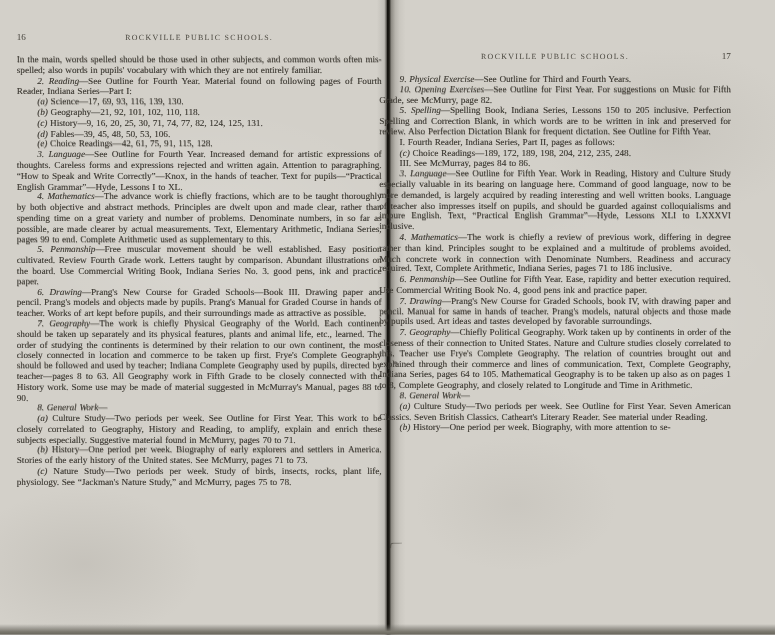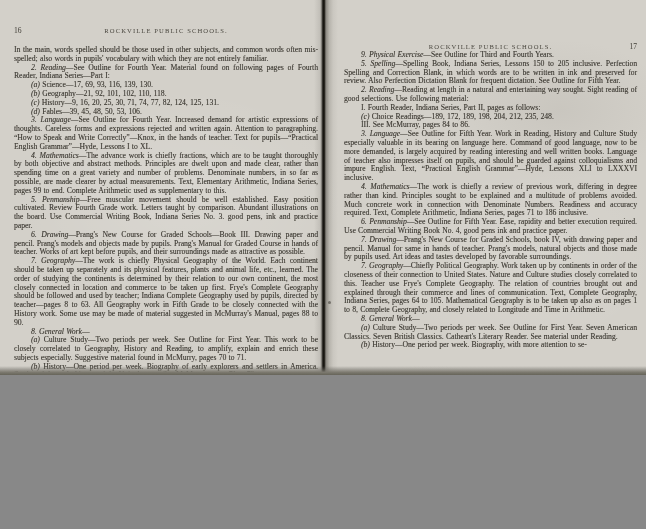--- a/index.html
+++ b/index.html
@@ -1,54 +1,54 @@
 <!DOCTYPE html>
 <html><head>
 <meta charset="utf-8">
 <style>
   html,body { margin:0; padding:0; background:#888; }
   .scan {
     position:relative;
-    width:646px; height:375px;
+    width:646px; height:529px;
     background: var(--paper, #d3d0c9);
     overflow:hidden;
     font-family:"Liberation Serif","DejaVu Serif",serif;
   }
   
   .scan::before {
     content:""; position:absolute; inset:0; pointer-events:none;
     background:
       radial-gradient(140px 90px at 70px 470px,  rgba(150,146,138,0.22), transparent 70%),
       radial-gradient(160px 100px at 560px 110px, rgba(150,146,138,0.16), transparent 70%),
       radial-gradient(120px 80px at 430px 420px, rgba(150,146,138,0.14), transparent 70%),
       radial-gradient(240px 160px at 180px 200px, rgba(255,255,255,0.14), transparent 70%),
       radial-gradient(200px 130px at 520px 260px, rgba(255,255,255,0.10), transparent 70%);
   }
   .page { position:absolute; color:var(--ink,#3f3c35); }
   .page.left  { left:14px;  top:26px; width:304px; }
-  .page.right { left:344px; top:42px; width:293px; }
+  .page.right { left:316px; top:42px; width:293px; }
 
   .pg-header { display:flex; align-items:baseline; height:9px; }
   .pg-header .num { width:34px; font-size:7.6px; color:var(--ink,#3f3c35); }
   .pg-header .numL { text-align:left; }
   .pg-header .numR { text-align:right; }
   .pg-header .title {
     flex:1; text-align:center;
     font-size:6.6px; letter-spacing:1.1px;
     color:#4a473f;
   }
 
   .pg-body {
     text-align:justify;
     font-size:7.6px; line-height:8.8px;
     text-shadow:0.2px 0.2px 0.3px rgba(63,60,53,0.5);
     word-spacing:0.4px;
   }
   .page.left  .pg-body { margin-top:11px; }
-  .page.right .pg-body { margin-top:0;  }
+  .page.right .pg-body { margin-top:11px;  }
 
   p.para { margin:0; text-indent:17px; }
   p.para.flush { text-indent:0; }
   .it { font-style:italic; }
   .heading {
     text-align:center; font-weight:bold;
     font-size:7.9px; letter-spacing:1px;
     margin:1px 0;
   }
 
@@ -101,42 +101,43 @@
         <span class="title">ROCKVILLE PUBLIC SCHOOLS.</span>
         <span class="num numR"></span>
       </div>
       <div class="pg-body">
         <p class="para flush"><span>In the main, words spelled should be those used in other subjects, and common words often mis-spelled; also words in pupils' vocabulary with which they are not entirely familiar.</span></p>
         <p class="para"><span class="it">2. Reading</span><span>—See Outline for Fourth Year.  Material found on following pages of Fourth Reader, Indiana Series—Part I:</span></p>
         <p class="para"><span class="it">(a) </span><span>Science—17, 69, 93, 116, 139, 130.</span></p>
         <p class="para"><span class="it">(b) </span><span>Geography—21, 92, 101, 102, 110, 118.</span></p>
         <p class="para"><span class="it">(c) </span><span>History—9, 16, 20, 25, 30, 71, 74, 77, 82, 124, 125, 131.</span></p>
         <p class="para"><span class="it">(d) </span><span>Fables—39, 45, 48, 50, 53, 106.</span></p>
+        <p class="para"><span class="it">(e) </span><span>Choice Readings—42, 61, 75, 91, 115, 128.</span></p>
         <p class="para"><span class="it">3. Language</span><span>—See Outline for Fourth Year.  Increased demand for artistic expressions of thoughts.  Careless forms and expressions rejected and written again.  Attention to paragraphing.  “How to Speak and Write Correctly”—Knox, in the hands of teacher.  Text for pupils—“Practical English Grammar”—Hyde, Lessons I to XL.</span></p>
         <p class="para"><span class="it">4. Mathematics</span><span>—The advance work is chiefly fractions, which are to be taught thoroughly by both objective and abstract methods.  Principles are dwelt upon and made clear, rather than spending time on a great variety and number of problems.  Denominate numbers, in so far as possible, are made clearer by actual measurements.  Text, Elementary Arithmetic, Indiana Series, pages 99 to end.  Complete Arithmetic used as supplementary to this.</span></p>
         <p class="para"><span class="it">5. Penmanship</span><span>—Free muscular movement should be well established.  Easy position cultivated.  Review Fourth Grade work.  Letters taught by comparison.  Abundant illustrations on the board.  Use Commercial Writing Book, Indiana Series No. 3. good pens, ink and practice paper.</span></p>
         <p class="para"><span class="it">6. Drawing</span><span>—Prang's New Course for Graded Schools—Book III.  Drawing paper and pencil.  Prang's models and objects made by pupils.  Prang's Manual for Graded Course in hands of teacher.  Works of art kept before pupils, and their surroundings made as attractive as possible.</span></p>
         <p class="para"><span class="it">7. Geography</span><span>—The work is chiefly Physical Geography of the World.  Each continent should be taken up separately and its physical features, plants and animal life, etc., learned.  The order of studying the continents is determined by their relation to our own continent, the most closely connected in location and commerce to be taken up first.  Frye's Complete Geography should be followed and used by teacher; Indiana Complete Geography used by pupils, directed by teacher—pages 8 to 63.  All Geography work in Fifth Grade to be closely connected with the History work.  Some use may be made of material suggested in McMurray's Manual, pages 88 to 90.</span></p>
         <p class="para"><span class="it">8. General Work</span><span>—</span></p>
         <p class="para"><span class="it">(a) </span><span>Culture Study—Two periods per week.  See Outline for First Year.  This work to be closely correlated to Geography, History and Reading, to amplify, explain and enrich these subjects especially.  Suggestive material found in McMurry, pages 70 to 71.</span></p>
         <p class="para"><span class="it">(b) </span><span>History—One period per week.  Biography of early explorers and settlers in America.  Stories of the early history of the United states.  See McMurry, pages 71 to 73.</span></p>
         <p class="para"><span class="it">(c) </span><span>Nature Study—Two periods per week.  Study of birds, insects, rocks, plant life, physiology.  See “Jackman's Nature Study,” and McMurry, pages 75 to 78.</span></p>
       </div>
     </div>
   <div class="gutter"></div>
   <div class="page right">
       <div class="pg-header">
         <span class="num numL"></span>
         <span class="title">ROCKVILLE PUBLIC SCHOOLS.</span>
         <span class="num numR">17</span>
       </div>
       <div class="pg-body">
         <p class="para"><span class="it">9. Physical Exercise</span><span>—See Outline for Third and Fourth Years.</span></p>
+        <p class="para"><span class="it">10. Opening Exercises</span><span>—See Outline for First Year.  For suggestions on Music for Fifth Grade, see McMurry, page 82.</span></p>
         <p class="para"><span class="it">5. Spelling</span><span>—Spelling Book, Indiana Series, Lessons 150 to 205 inclusive.  Perfection Spelling and Correction Blank, in which words are to be written in ink and preserved for review.  Also Perfection Dictation Blank for frequent dictation.  See Outline for Fifth Year.</span></p>
-        <p class="para"><span class="it">2. Reading</span><span>—Reading at length in a natural and entertaining way sought.  Sight reading of good selections.  Use following material:</span></p>
         <p class="para"><span>I. Fourth Reader, Indiana Series, Part II, pages as follows:</span></p>
         <p class="para"><span class="it">(c) </span><span>Choice Readings—189, 172, 189, 198, 204, 212, 235, 248.</span></p>
         <p class="para"><span>III. See McMurray, pages 84 to 86.</span></p>
         <p class="para"><span class="it">3. Language</span><span>—See Outline for Fifth Year.  Work in Reading, History and Culture Study especially valuable in its bearing on language here.  Command of good language, now to be more demanded, is largely acquired by reading interesting and well written books.  Language of teacher also impresses itself on pupils, and should be guarded against colloquialisms and impure English.  Text, “Practical English Grammar”—Hyde, Lessons XLI to LXXXVI inclusive.</span></p>
         <p class="para"><span class="it">4. Mathematics</span><span>—The work is chiefly a review of previous work, differing in degree rather than kind.  Principles sought to be explained and a multitude of problems avoided.  Much concrete work in connection with Denominate Numbers.  Readiness and accuracy required.  Text, Complete Arithmetic, Indiana Series, pages 71 to 186 inclusive.</span></p>
         <p class="para"><span class="it">6. Penmanship</span><span>—See Outline for Fifth Year.  Ease, rapidity and better execution required.  Use Commercial Writing Book No. 4, good pens ink and practice paper.</span></p>
         <p class="para"><span class="it">7. Drawing</span><span>—Prang's New Course for Graded Schools, book IV, with drawing paper and pencil.  Manual for same in hands of teacher.  Prang's models, natural objects and those made by pupils used.  Art ideas and tastes developed by favorable surroundings.</span></p>
         <p class="para"><span class="it">7. Geography</span><span>—Chiefly Political Geography.  Work taken up by continents in order of the closeness of their connection to United States.  Nature and Culture studies closely correlated to this.  Teacher use Frye's Complete Geography.  The relation of countries brought out and explained through their commerce and lines of communication.  Text, Complete Geography, Indiana Series, pages 64 to 105.  Mathematical Geography is to be taken up also as on pages 1 to 8, Complete Geography, and closely related to Longitude and Time in Arithmetic.</span></p>
         <p class="para"><span class="it">8. General Work</span><span>—</span></p>
         <p class="para"><span class="it">(a) </span><span>Culture Study—Two periods per week.  See Outline for First Year.  Seven American Classics.  Seven British Classics.  Catheart's Literary Reader.  See material under Reading.</span></p>

